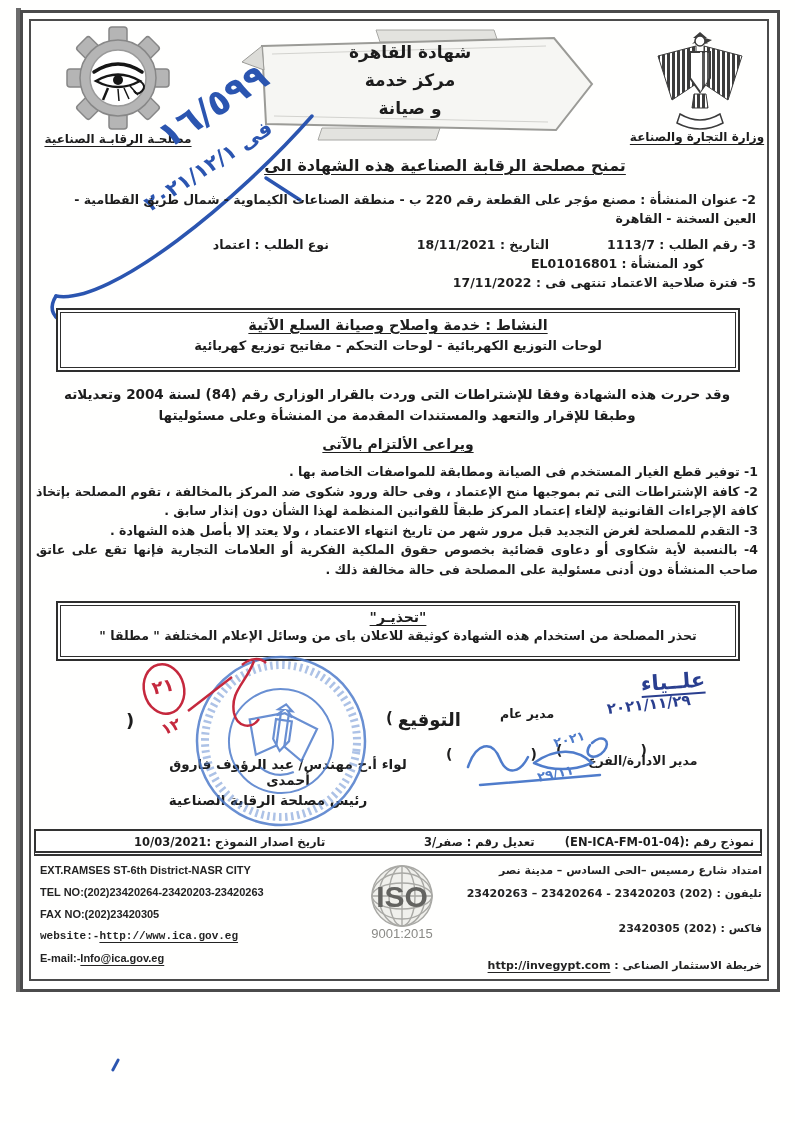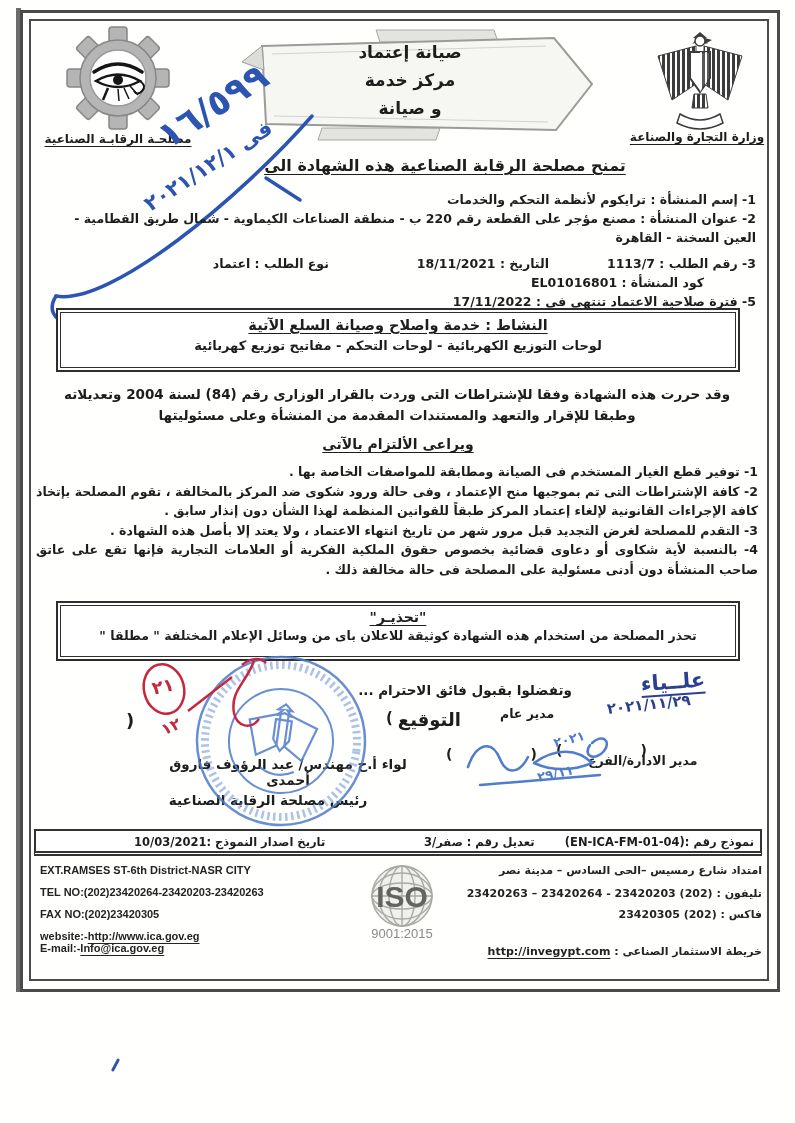--- a/index.html
+++ b/index.html
@@ -59,21 +59,21 @@
   </svg>
   <div class="abs ar b ctr ul" style="left:38px;top:132px;width:160px;font-size:12px;">مصلحـة الرقابـة الصناعية</div>
 
   <svg class="abs" style="left:226px;top:26px;" width="368" height="118" viewBox="0 0 368 118">
     <polygon points="150,4 268,4 272,16 154,16" fill="#e3e3df" stroke="#a8a8a4"></polygon>
     <polygon points="96,102 214,102 210,114 92,114" fill="#e3e3df" stroke="#a8a8a4"></polygon>
     <polygon points="36,20 328,12 366,58 330,104 40,98" fill="#f6f6f3" stroke="#9b9b97" stroke-width="2"></polygon>
     <polygon points="36,20 16,36 38,44" fill="#dcdcd8" stroke="#9b9b97"></polygon>
     <path d="M46,28 L320,20 M48,90 L322,96" stroke="#d2d2ce" fill="none"></path>
   </svg>
-  <div class="abs ar b ctr" style="left:290px;top:42px;width:240px;font-size:17px;">صيانة إعتماد</div>
+  <div class="abs ar b ctr" style="left:290px;top:42px;width:240px;font-size:17px;">شهادة القاهرة</div>
   <div class="abs ar b ctr" style="left:290px;top:70px;width:240px;font-size:17px;">مركز خدمة</div>
   <div class="abs ar b ctr" style="left:290px;top:98px;width:240px;font-size:17px;">و صيانة</div>
 
   <svg class="abs" style="left:650px;top:26px;" width="100" height="104" viewBox="0 0 100 104">
     <defs>
       <pattern id="hat" width="5" height="5" patternUnits="userSpaceOnUse">
         <rect width="5" height="5" fill="#3c3c3c"></rect>
           <rect width="2" height="5" fill="#fff"></rect>
       </pattern>
     </defs>
@@ -97,21 +97,20 @@
     </g>
   </svg>
   <div class="abs hw rot" style="left:150px;top:122px;font-size:36px;transform:rotate(-33deg);">١٦/٥٩٩</div>
   <div class="abs hw rot ar" style="left:140px;top:196px;font-size:21px;transform:rotate(-33deg);">فى ٢٠٢١/١٢/١</div>
 
   <div class="abs ar b ctr" style="left:230px;top:156px;width:430px;font-size:16px;">
     <span class="ul">تمنح مصلحة الرقابة الصناعية هذه الشهادة الى</span>
   </div>
 
   <div class="abs ar facts" style="left:38px;top:190px;width:718px;">
-    <div>1- إسم المنشأة : ترايكوم لأنظمة التحكم والخدمات</div>
     <div>2- عنوان المنشأة : مصنع مؤجر على القطعة رقم 220 ب - منطقة الصناعات الكيماوية - شمال طريق القطامية - العين السخنة - القاهرة</div>
     <div style="display:flex;margin-top:7px;">
       <span>3- رقم الطلب :  1113/7</span>
       <span style="margin-right:58px;">التاريخ :  18/11/2021</span>
       <span style="margin-right:88px;margin-left:44px;">نوع الطلب : اعتماد</span>
     </div>
     <div style="display:flex;">
       <span style="margin-right:52px;">كود المنشأة : EL01016801</span>
     </div>
     <div>5- فترة صلاحية الاعتماد تنتهى فى : 17/11/2022</div>
@@ -141,21 +140,20 @@
 
   <div class="abs dbox" style="left:56px;top:601px;width:684px;height:60px;">
     <div class="dbox-in ar ctr">
       <div class="b" style="font-size:14px;margin-top:3px;">
         <span class="ul">"تحذيـر"</span>
       </div>
       <div class="b" style="font-size:12.5px;margin-top:3px;">تحذر المصلحة من استخدام هذه الشهادة كوثيقة للاعلان باى من وسائل الإعلام المختلفة " مطلقا "</div>
     </div>
   </div>
 
-  <div class="abs ar b ctr" style="left:330px;top:682px;width:270px;font-size:13.5px;">وتفضلوا بقبول فائق الاحترام ...</div>
 
   <div class="abs ar b" style="left:588px;top:705px;font-size:12.5px;margin-top:48px;">مدير الادارة/الفرع</div>
   <div class="abs ar b" style="left:500px;top:706px;font-size:12.5px;">مدير عام</div>
   <div class="abs" style="left:386px;top:709px;display:flex;gap:5px;direction:ltr;">
     <span class="b" style="font-size:15px;">(</span>
     <span class="ar b" style="font-size:18px;">التوقيع</span>
   </div>
   <div class="abs b" style="left:126px;top:710px;font-size:18px;">)</div>
   <div class="abs b pre" style="left:556px;top:742px;font-size:14px;direction:ltr;">(                )</div>
   <div class="abs b pre" style="left:446px;top:746px;font-size:14px;direction:ltr;">(                )</div>
@@ -205,21 +203,21 @@
   <div class="abs" style="left:34px;top:829px;width:728px;height:27px;border:2px solid #333;border-bottom:5px double #333;box-sizing:border-box;background:#fff;">
     <span class="abs ar strip-txt" style="right:6px;top:4px;">نموذج رقم :(EN-ICA-FM-01-04)</span>
     <span class="abs ar strip-txt" style="left:388px;top:4px;">تعديل رقم : صفر/3</span>
     <span class="abs ar strip-txt" style="left:98px;top:4px;">تاريخ اصدار النموذج :10/03/2021</span>
   </div>
 
   <div class="abs foot-en" style="left:40px;top:864px;direction:ltr;">
     <div style="margin-bottom:10px;">EXT.RAMSES ST-6th District-NASR CITY</div>
     <div style="margin-bottom:10px;">TEL NO:(202)23420264-23420203-23420263</div>
     <div style="margin-bottom:10px;">FAX NO:(202)23420305</div>
-    <div style="margin-bottom:0;">
+    <div style="margin-bottom:10px;font-family:Liberation Mono, monospace;">
       <span>website:-</span><span class="ul">http://www.ica.gov.eg</span>
     </div>
     <div>
       <span>E-mail:-</span><span class="ul">Info@ica.gov.eg</span>
     </div>
   </div>
 
   <svg class="abs" style="left:350px;top:860px;" width="104" height="86" viewBox="0 0 104 86">
     <g stroke="#a9a9a5" fill="none" stroke-width="1.4" transform="translate(52,36)">
       <circle r="30" fill="#f0f0ec"></circle>
@@ -229,21 +227,21 @@
         <ellipse rx="23" ry="30"></ellipse>
       <line x1="-30" y1="0" x2="30" y2="0"></line>
         <line x1="0" y1="-30" x2="0" y2="30"></line>
     </g>
     <text x="52" y="47" text-anchor="middle" font-family="Liberation Sans, sans-serif" font-size="30" font-weight="bold" fill="#636360">ISO</text>
     <text x="52" y="78" text-anchor="middle" font-family="Liberation Sans, sans-serif" font-size="13" fill="#8a8a86">9001:2015</text>
   </svg>
 
   <div class="abs ar foot-ar" style="left:440px;top:864px;width:322px;">
     <div style="margin-bottom:10px;">امتداد شارع رمسيس –الحى السادس – مدينة نصر</div>
-    <div style="margin-bottom:8px;">تليفون : (202) 23420203 - 23420264 – 23420263</div>
+    <div style="margin-bottom:22px;">تليفون : (202) 23420203 - 23420264 – 23420263</div>
     <div style="margin-bottom:10px;">فاكس : (202) 23420305</div>
     <div style="margin-top:24px;">
       <span>خريطة الاستثمار الصناعى :</span>
       <span class="ul">http://invegypt.com</span>
     </div>
   </div>
 
   <div class="abs" style="left:114px;top:1058px;width:3px;height:14px;background:#2b55b0;border-radius:2px;transform:rotate(28deg);"></div>
 
 </div>

